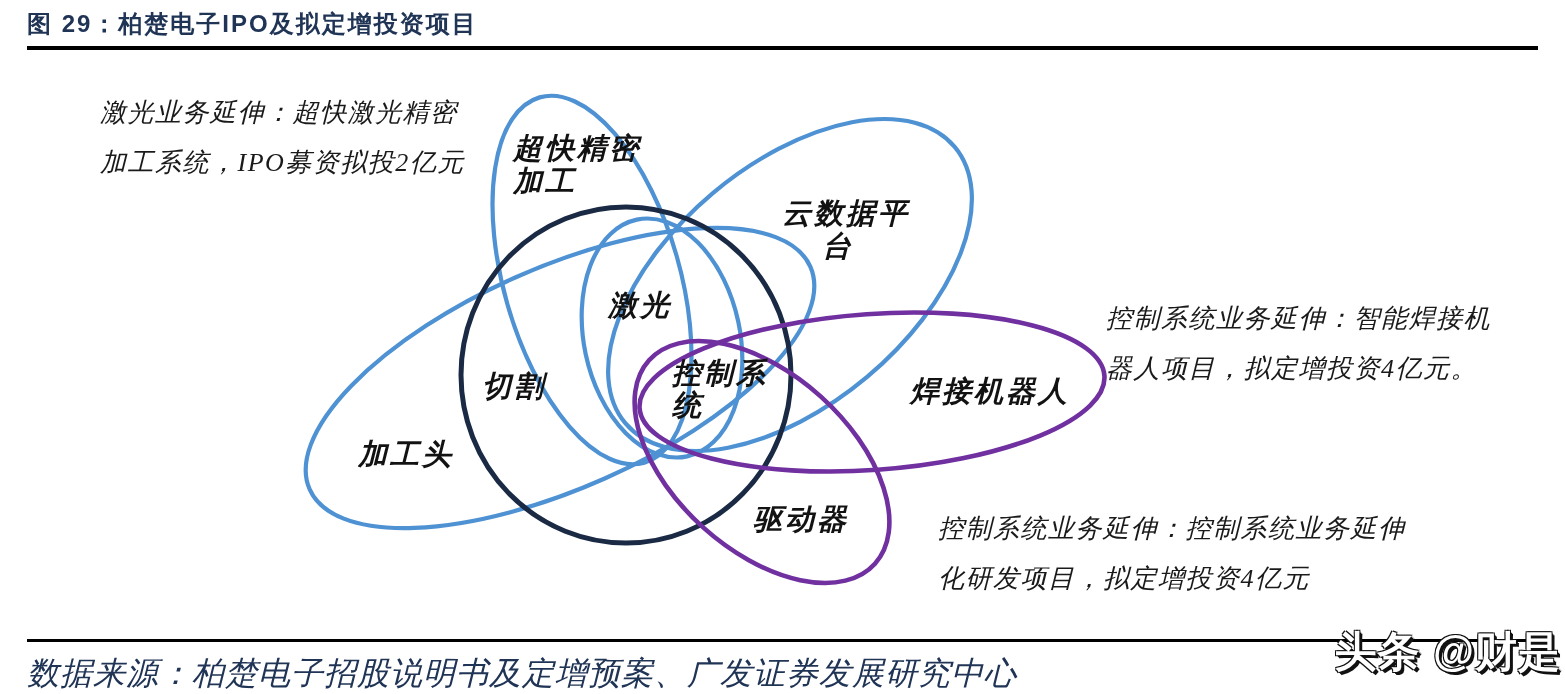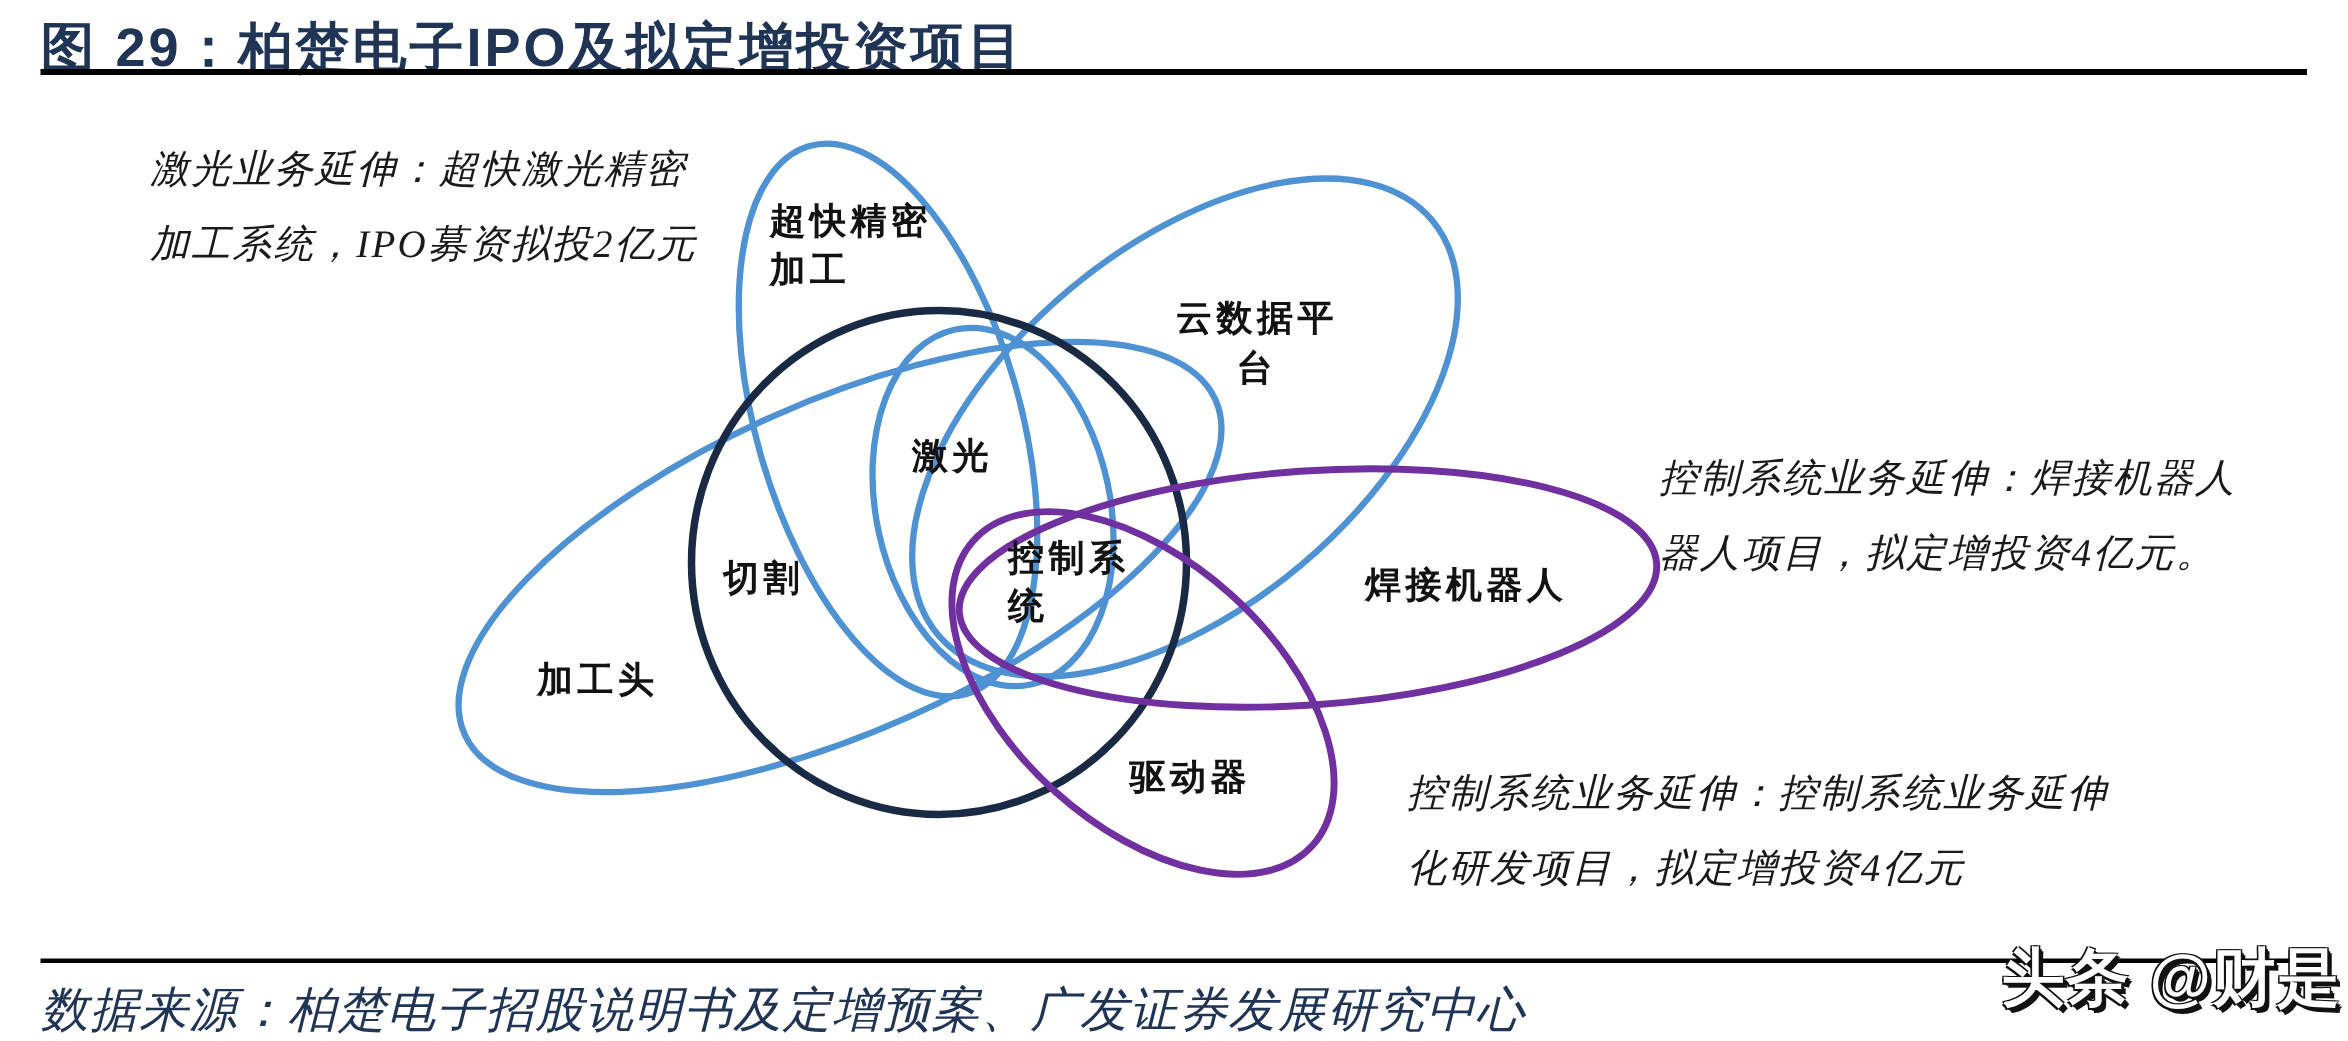--- a/index.html
+++ b/index.html
@@ -4,35 +4,35 @@
 <style>
   html,body{margin:0;padding:0;background:#fff;}
   .stage{
     position:relative;width:1565px;height:694px;background:#fff;overflow:hidden;
     font-family:"Liberation Serif","DejaVu Serif",serif;
   }
   
   .fig-title{
     position:absolute;left:27px;top:8px;
     font-family:"Liberation Sans","DejaVu Sans",sans-serif;
-    font-weight:bold;font-size:36px;letter-spacing:2px;color:var(--title-navy,#203456);
+    font-weight:bold;font-size:24px;letter-spacing:2px;color:var(--title-navy,#203456);
     white-space:nowrap;
   }
   .title-rule{position:absolute;left:27px;right:27px;top:46px;height:4px;background:var(--rule-black,#000);}
   .bottom-rule{position:absolute;left:27px;right:27px;top:639px;height:3px;background:var(--rule-black,#000);}
   
   svg.diagram{position:absolute;left:0;top:0;width:1565px;height:694px;}
   svg.diagram ellipse{fill:none;}
   .e-blue{stroke:var(--blue,#4E92D3);stroke-width:4.2px;}
   .e-navy{stroke:var(--navy,#1B2A44);stroke-width:5px;}
   .e-purple{stroke:var(--purple,#7030A0);stroke-width:4.6px;}
   
   .elabel{
-    position:absolute;font-weight:bold;font-size:24px;color:#121212;
-    letter-spacing:3px;line-height:33px;white-space:nowrap;
+    position:absolute;font-weight:bold;font-size:29px;color:#121212;
+    letter-spacing:3px;line-height:33px;white-space:nowrap;font-style:italic;
   }
   .elabel.center{text-align:center;}
   
   .note{
     position:absolute;font-style:italic;font-size:26px;color:#1a1a1a;
     letter-spacing:1.5px;line-height:50px;white-space:nowrap;
   }
   .note span{display:block;}
   
   .source{
@@ -89,21 +89,21 @@
   </div>
   <div class="elabel" style="left:358px;top:438px;">加工头</div>
   <div class="elabel" style="left:910px;top:375px;">焊接机器人</div>
   <div class="elabel" style="left:753px;top:503px;">驱动器</div>
 
   <div class="note" style="left:100px;top:88px;">
     <span>激光业务延伸：超快激光精密</span>
     <span>加工系统，IPO募资拟投2亿元</span>
   </div>
   <div class="note" style="left:1106px;top:294px;">
-    <span>控制系统业务延伸：焊接机器人</span>
+    <span>控制系统业务延伸：智能焊接机</span>
     <span>器人项目，拟定增投资4亿元。</span>
   </div>
   <div class="note" style="left:938px;top:504px;">
     <span>控制系统业务延伸：控制系统业务延伸</span>
     <span>化研发项目，拟定增投资4亿元</span>
   </div>
 
   <div class="source">数据来源：柏楚电子招股说明书及定增预案、广发证券发展研究中心</div>
   <div class="watermark">头条 @财是</div>
 

